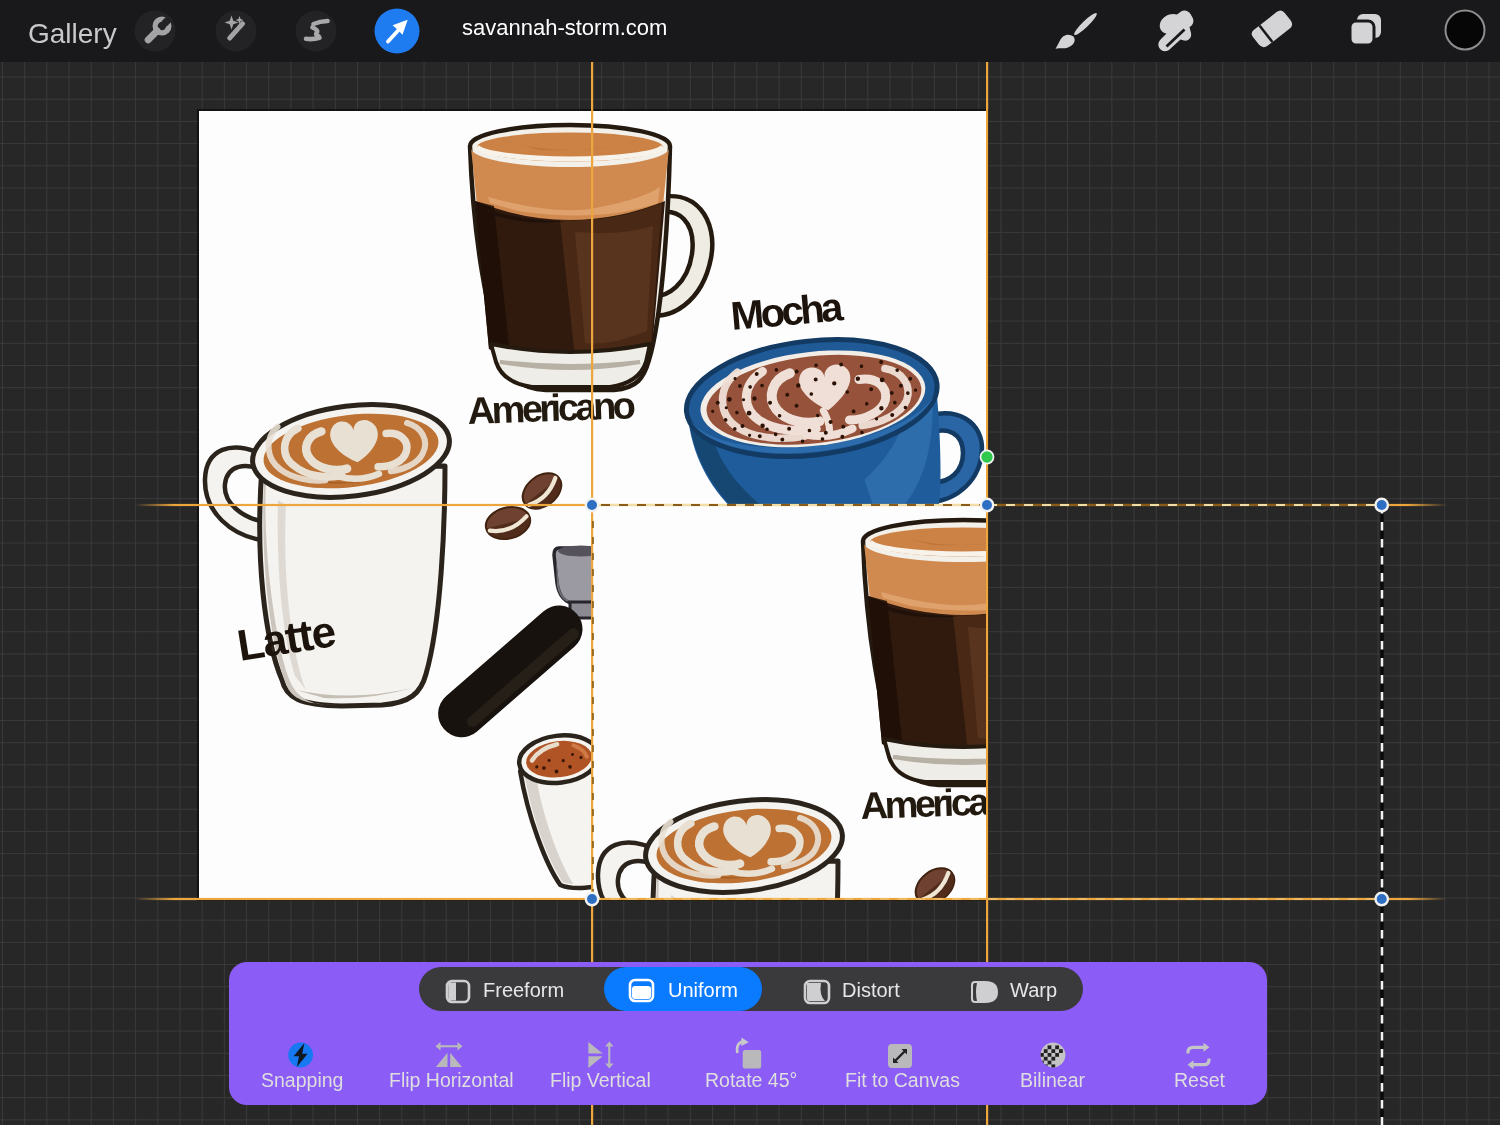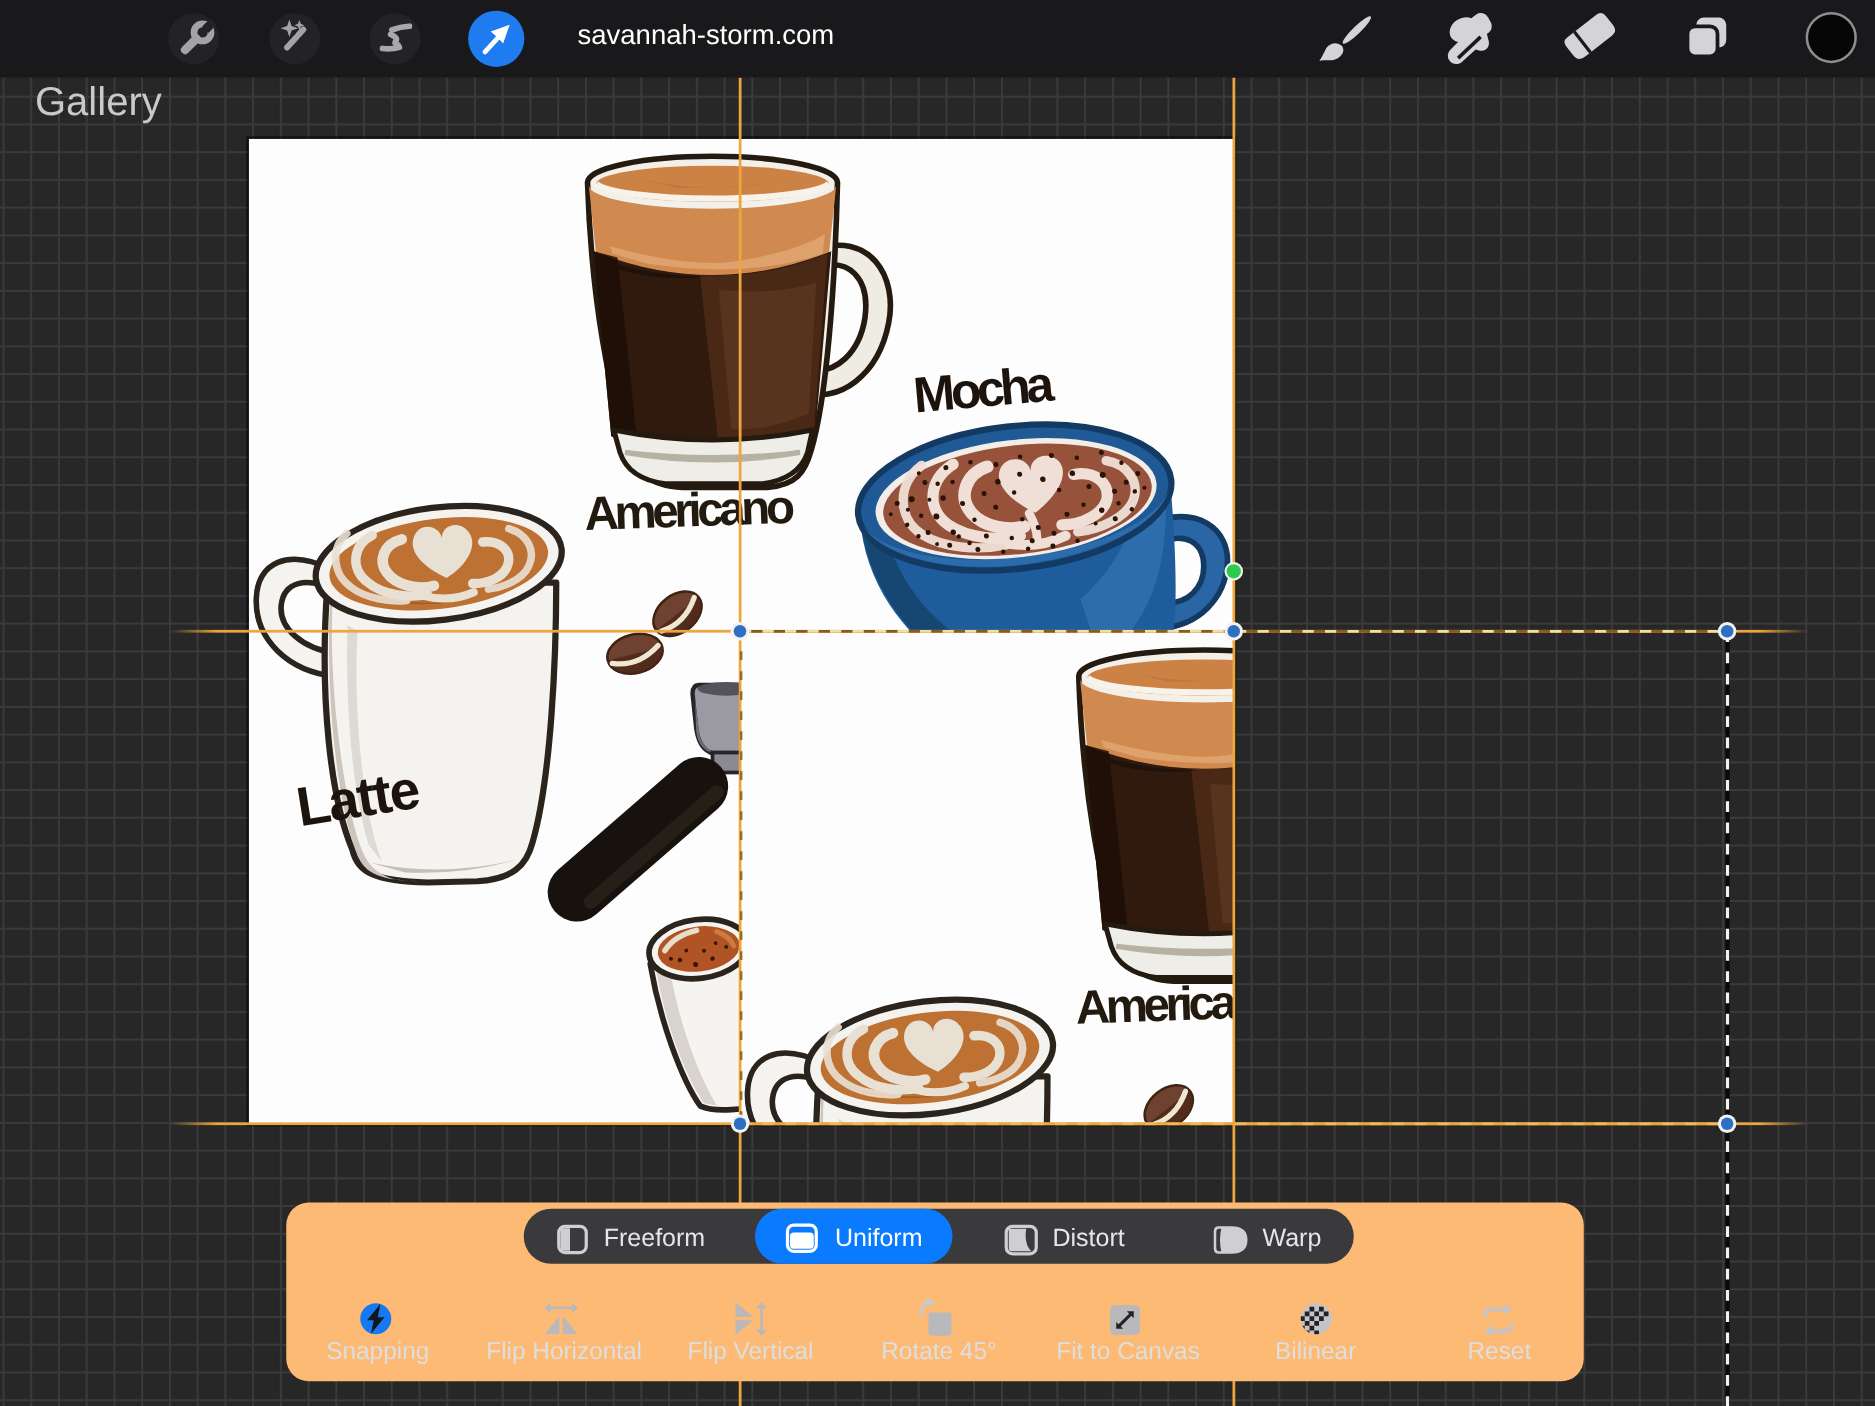--- a/index.html
+++ b/index.html
@@ -6,23 +6,23 @@
   body{width:1500px;height:1125px;overflow:hidden;position:relative;
     font-family:"Liberation Sans", sans-serif;
     background-color:#272727;
     background-image:
       linear-gradient(#3a3a3a 1.4px, transparent 1.4px),
       linear-gradient(90deg,#3a3a3a 1.4px, transparent 1.4px);
     background-size:22.2px 22.2px, 22.2px 22.2px;
     background-position:0 10px, 2px 0;
   }
   #topbar{position:absolute;left:0;top:0;width:1500px;height:62px;background:#19191b;z-index:5;}
-  #gallery{position:absolute;left:28px;top:18px;font-size:32px;color:#c9c9cb;margin-top:45px;}
+  #gallery{position:absolute;left:28px;top:18px;font-size:28px;color:#c9c9cb;}
   #sitename{position:absolute;left:462px;top:15px;font-size:22px;color:#ffffff;letter-spacing:0px;font-weight:500;}
-  #panel{position:absolute;left:229px;top:962px;width:1038px;height:143px;background:#fdba74;border-radius:18px;z-index:6;}
+  #panel{position:absolute;left:229px;top:962px;width:1038px;height:143px;background:#8b5cf6;border-radius:18px;z-index:6;}
   #segbar{position:absolute;left:190px;top:5px;width:664px;height:44px;background:#3a3a3c;border-radius:22px;}
   .pill{position:absolute;top:0;height:44px;border-radius:22px;}
   svg{position:absolute;left:0;top:0;}
 </style>
 </head>
 <body>
 <svg id="main" width="1500" height="1125" viewBox="0 0 1500 1125">
   <defs>
     <clipPath id="clipCanvas">
         <rect x="199" y="111" width="788" height="788"></rect>

